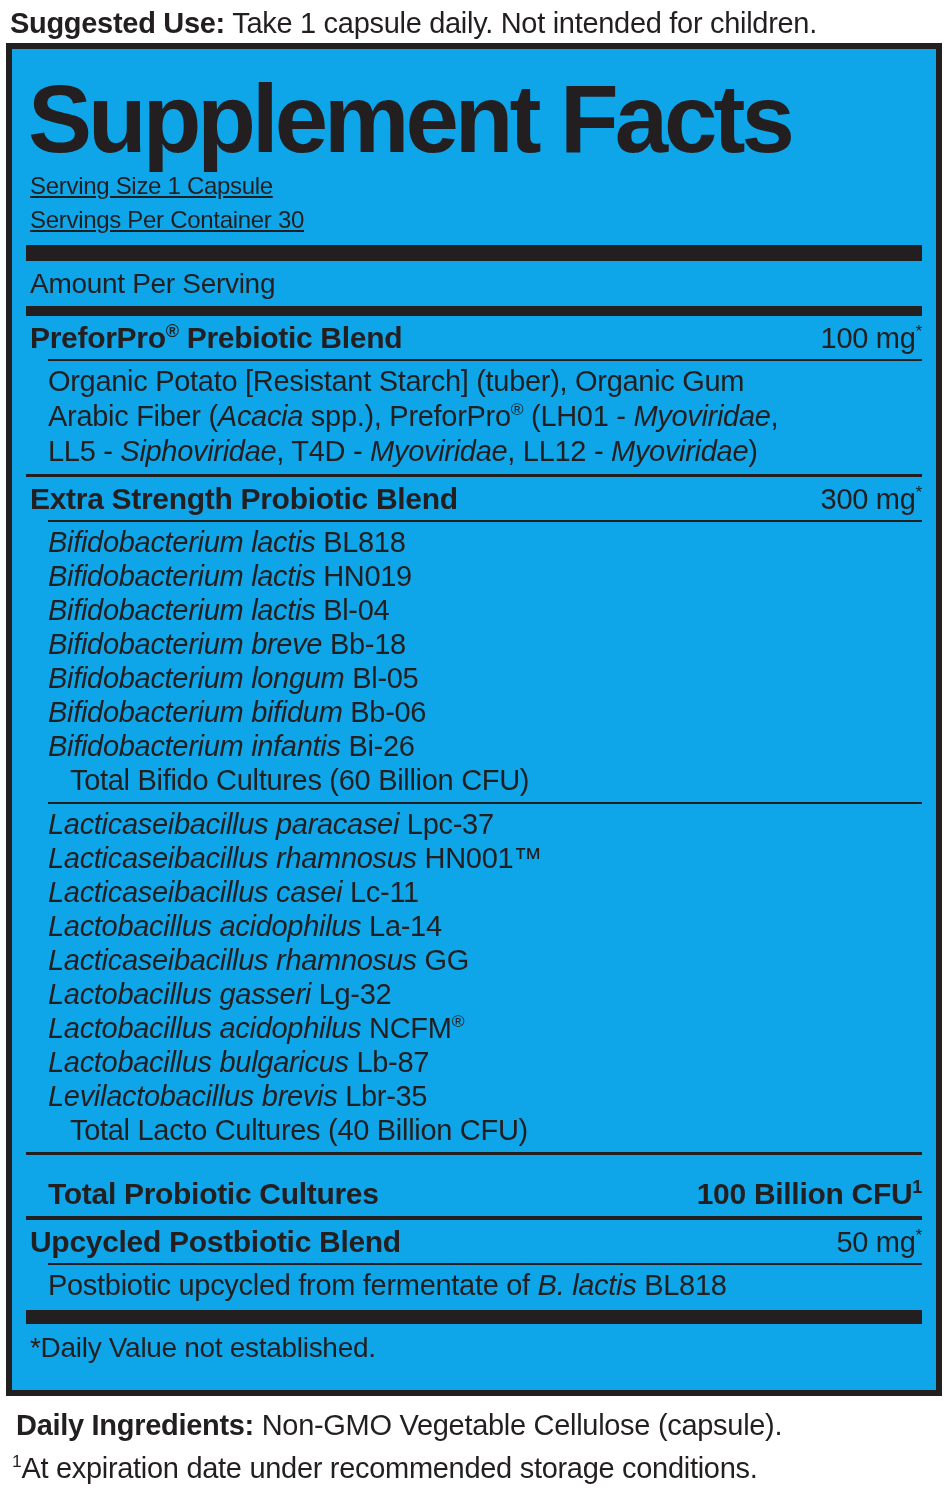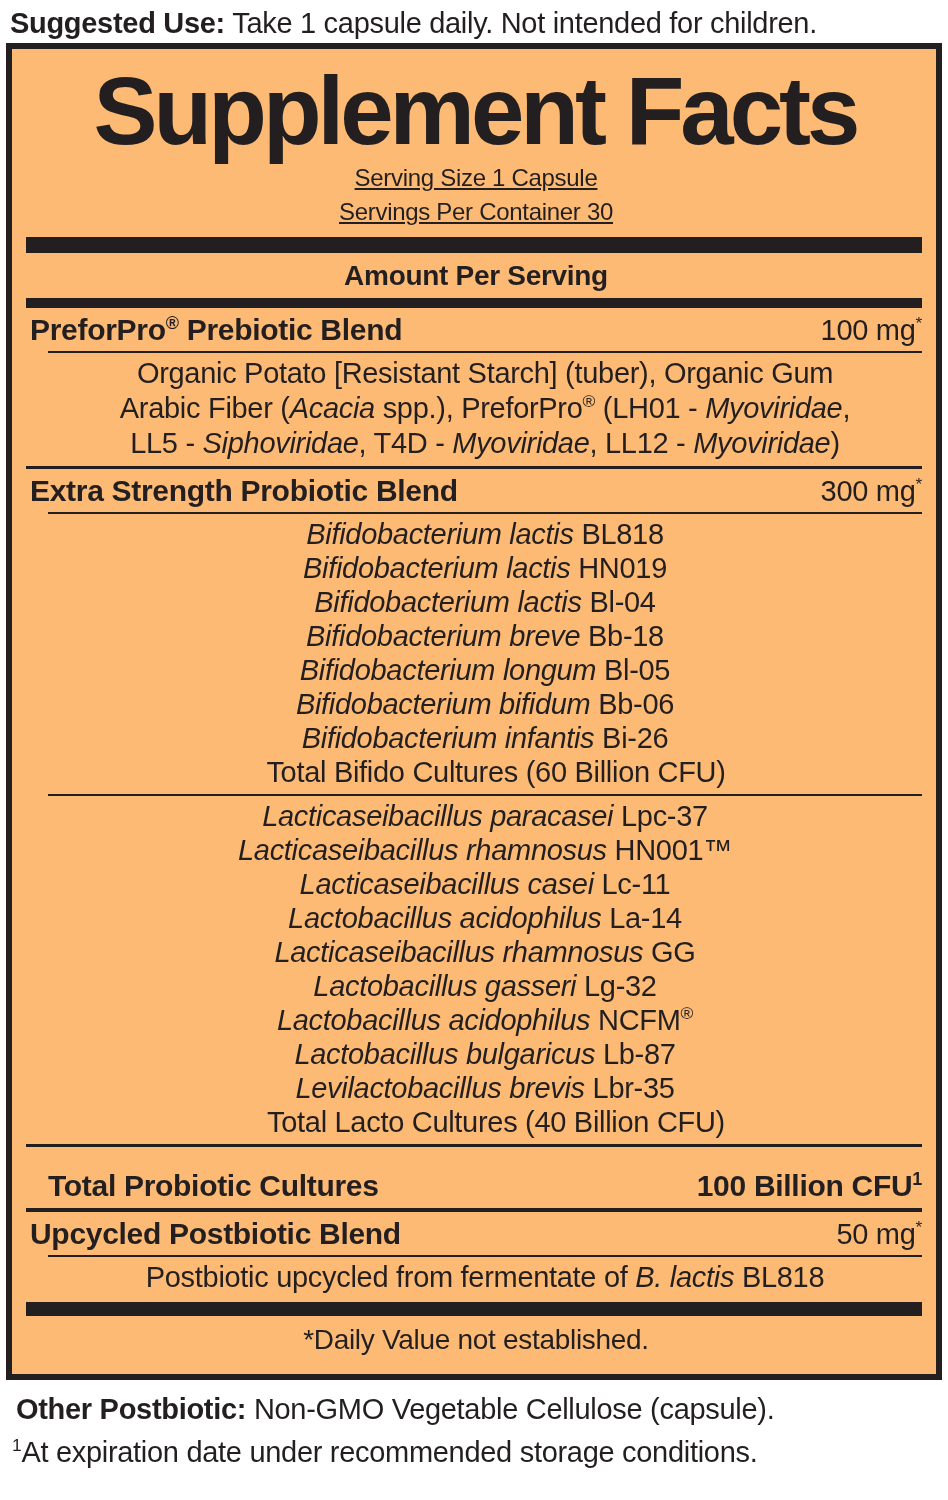--- a/index.html
+++ b/index.html
@@ -21,23 +21,22 @@
     font-size: 29px;
     line-height: 32px;
     letter-spacing: -0.3px;
     white-space: nowrap;
   }
 
   
   .facts-box {
     margin: 4px 6px 0 6px;
     border: 6px solid #231f20;
-    background: #fdba74;
-    padding: 8px 14px;
-    text-align: center;
+    background: #0ea5e9;
+    padding: 16px 14px;
   }
   .facts-title {
     font-size: 96px;
     font-weight: 700;
     letter-spacing: -4px;
     line-height: 1.0;
     padding: 6px 0 2px 2px;
     white-space: nowrap;
   }
   .serving-line {
@@ -49,21 +48,21 @@
   }
   .serving-block { padding-bottom: 8px; }
 
   .bar { background: #231f20; width: 100%; }
   .bar-16 { height: 16px; }
   .bar-10 { height: 10px; }
   .bar-14 { height: 14px; }
 
   .aps-row {
     font-size: 28px;
-    font-weight: 700;
+    font-weight: 400;
     line-height: 32px;
     padding: 7px 0 6px 4px;
     letter-spacing: -0.3px;
   }
 
   .blend-row {
     display: flex;
     justify-content: space-between;
     align-items: baseline;
     padding: 6px 0 5px 4px;
@@ -221,16 +220,16 @@
 
   <div class="metabolites-line"><span>Postbiotic upcycled from fermentate of </span><span class="i">B. lactis</span><span> BL818</span></div>
 
   <div class="bar bar-14"></div>
 
   <div class="dv-footnote">*Daily Value not established.</div>
 
 </div>
 
 <div class="footer">
-  <div class="other-ingredients"><span class="b">Other Postbiotic:</span><span> Non-GMO Vegetable Cellulose (capsule).</span></div>
+  <div class="other-ingredients"><span class="b">Daily Ingredients:</span><span> Non-GMO Vegetable Cellulose (capsule).</span></div>
   <div class="footnote-1"><span class="sup">1</span><span>At expiration date under recommended storage conditions.</span></div>
 
 </div>
 
 </body></html>

